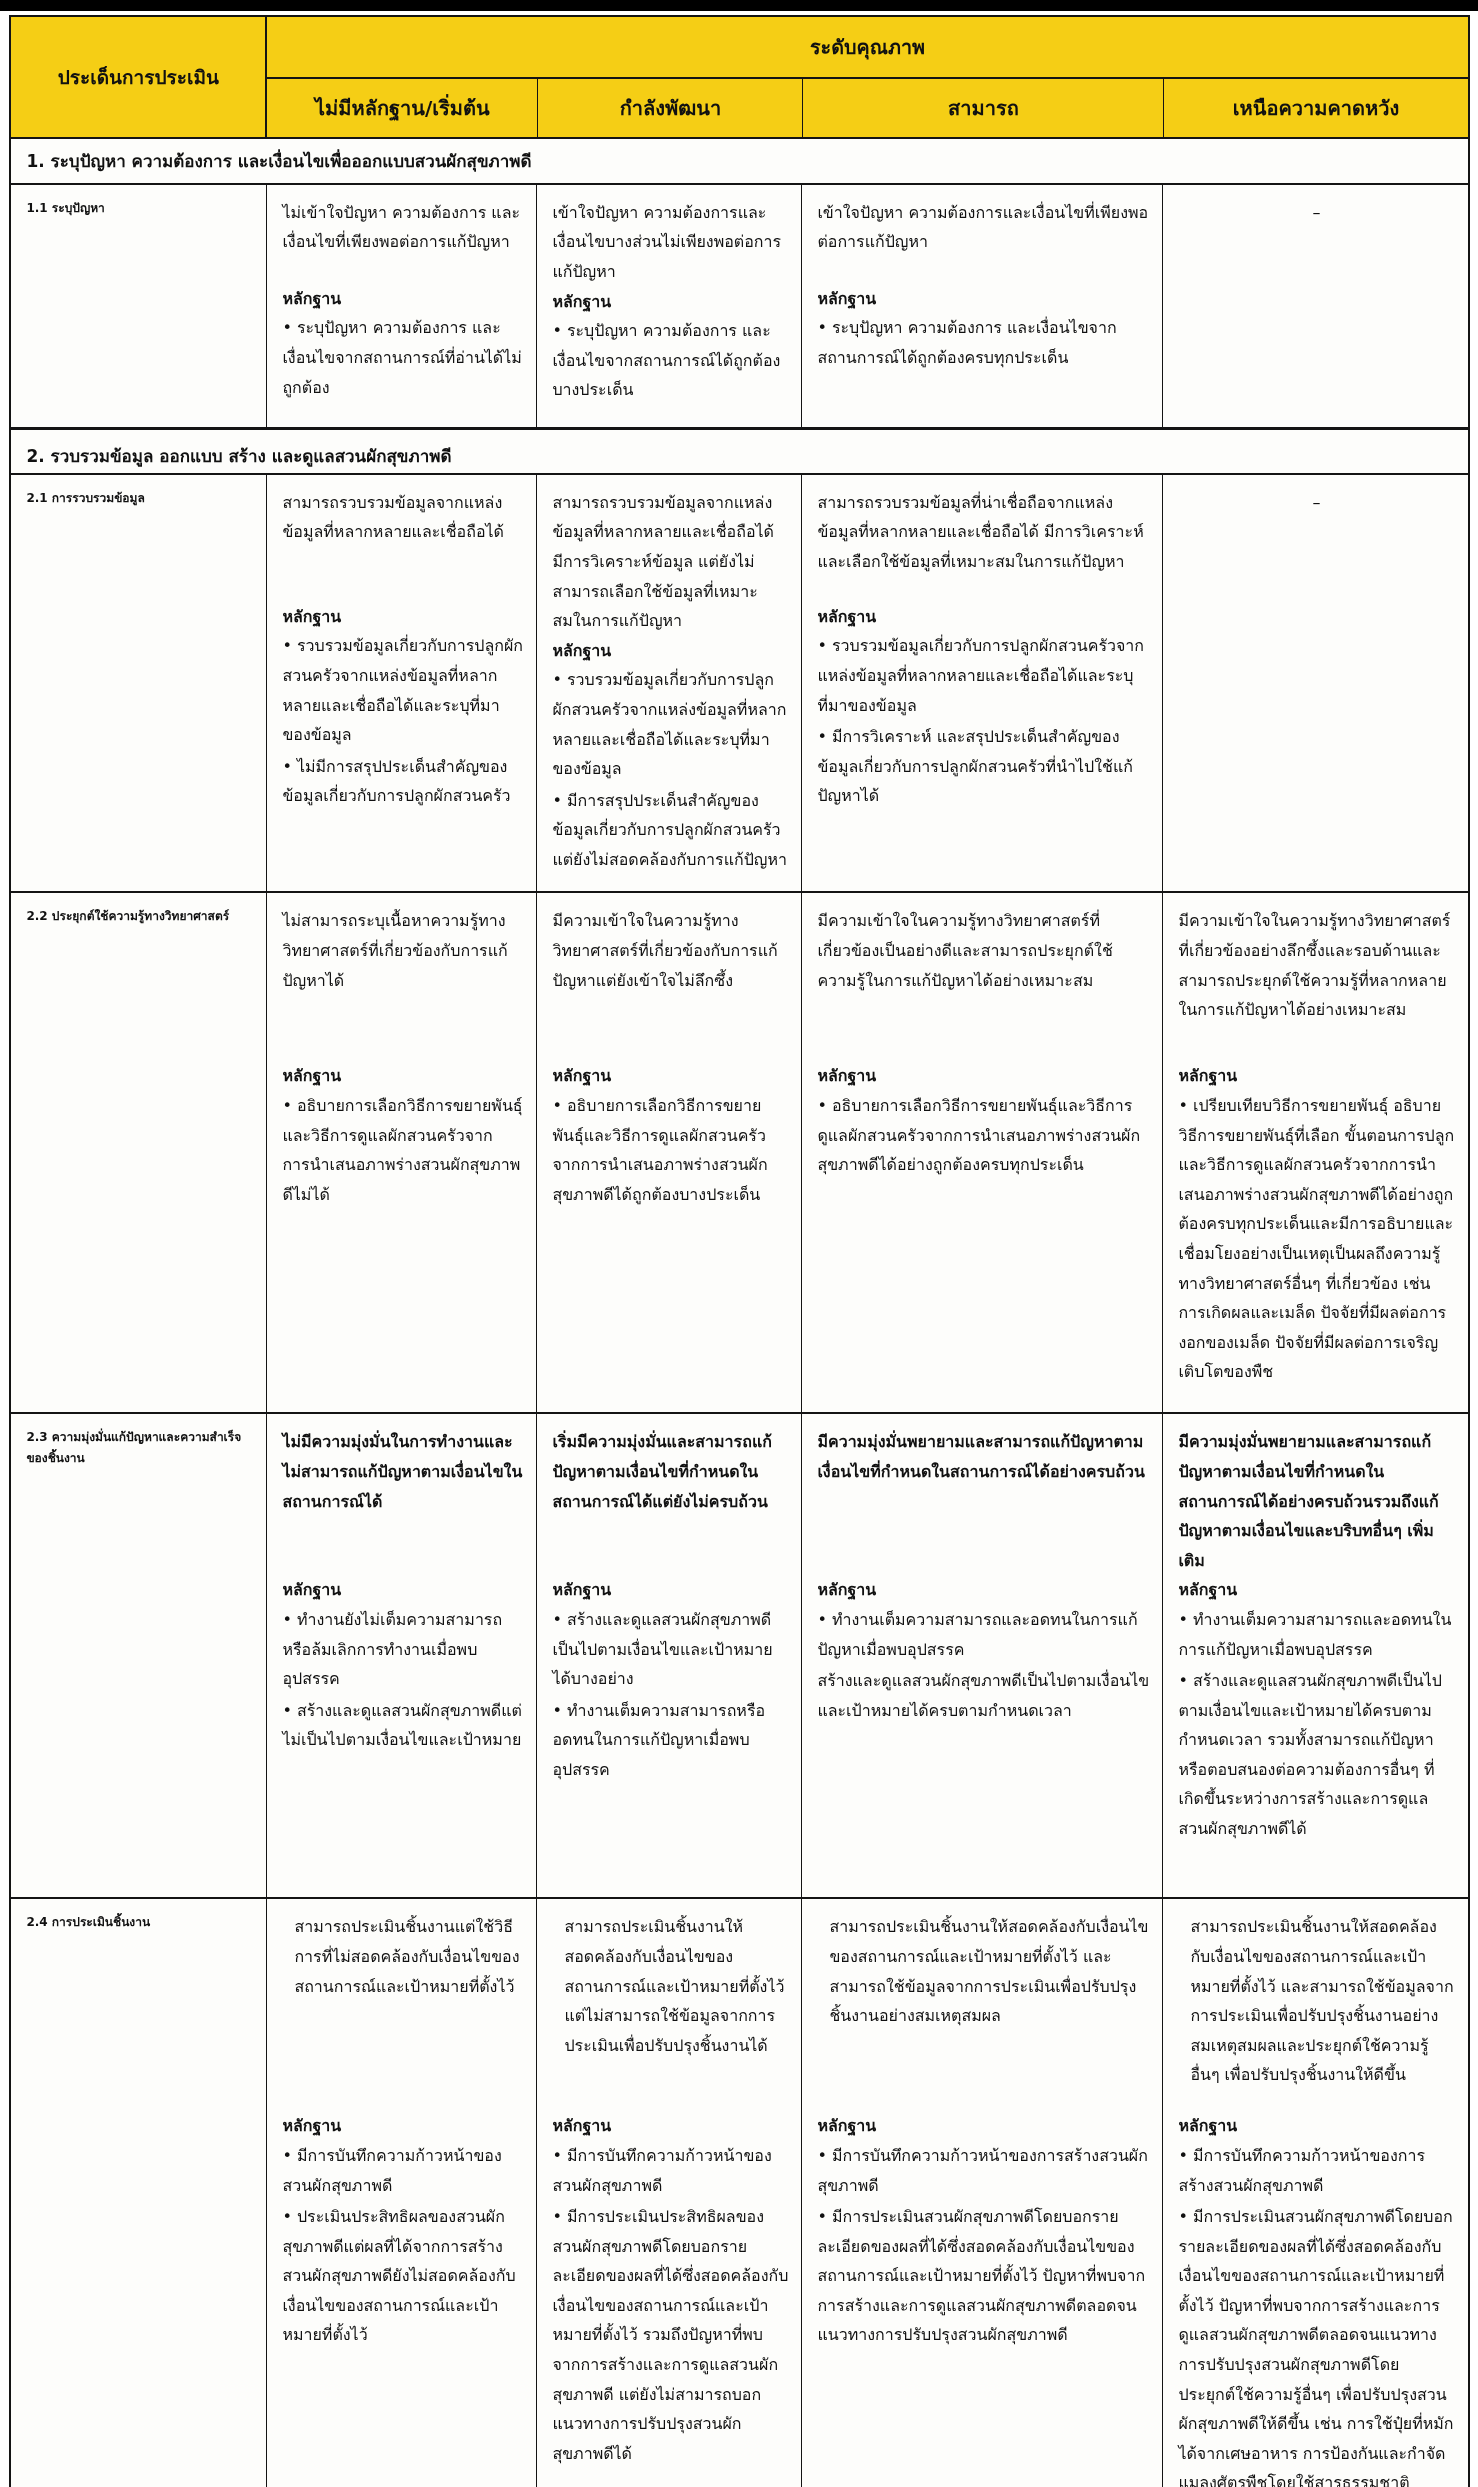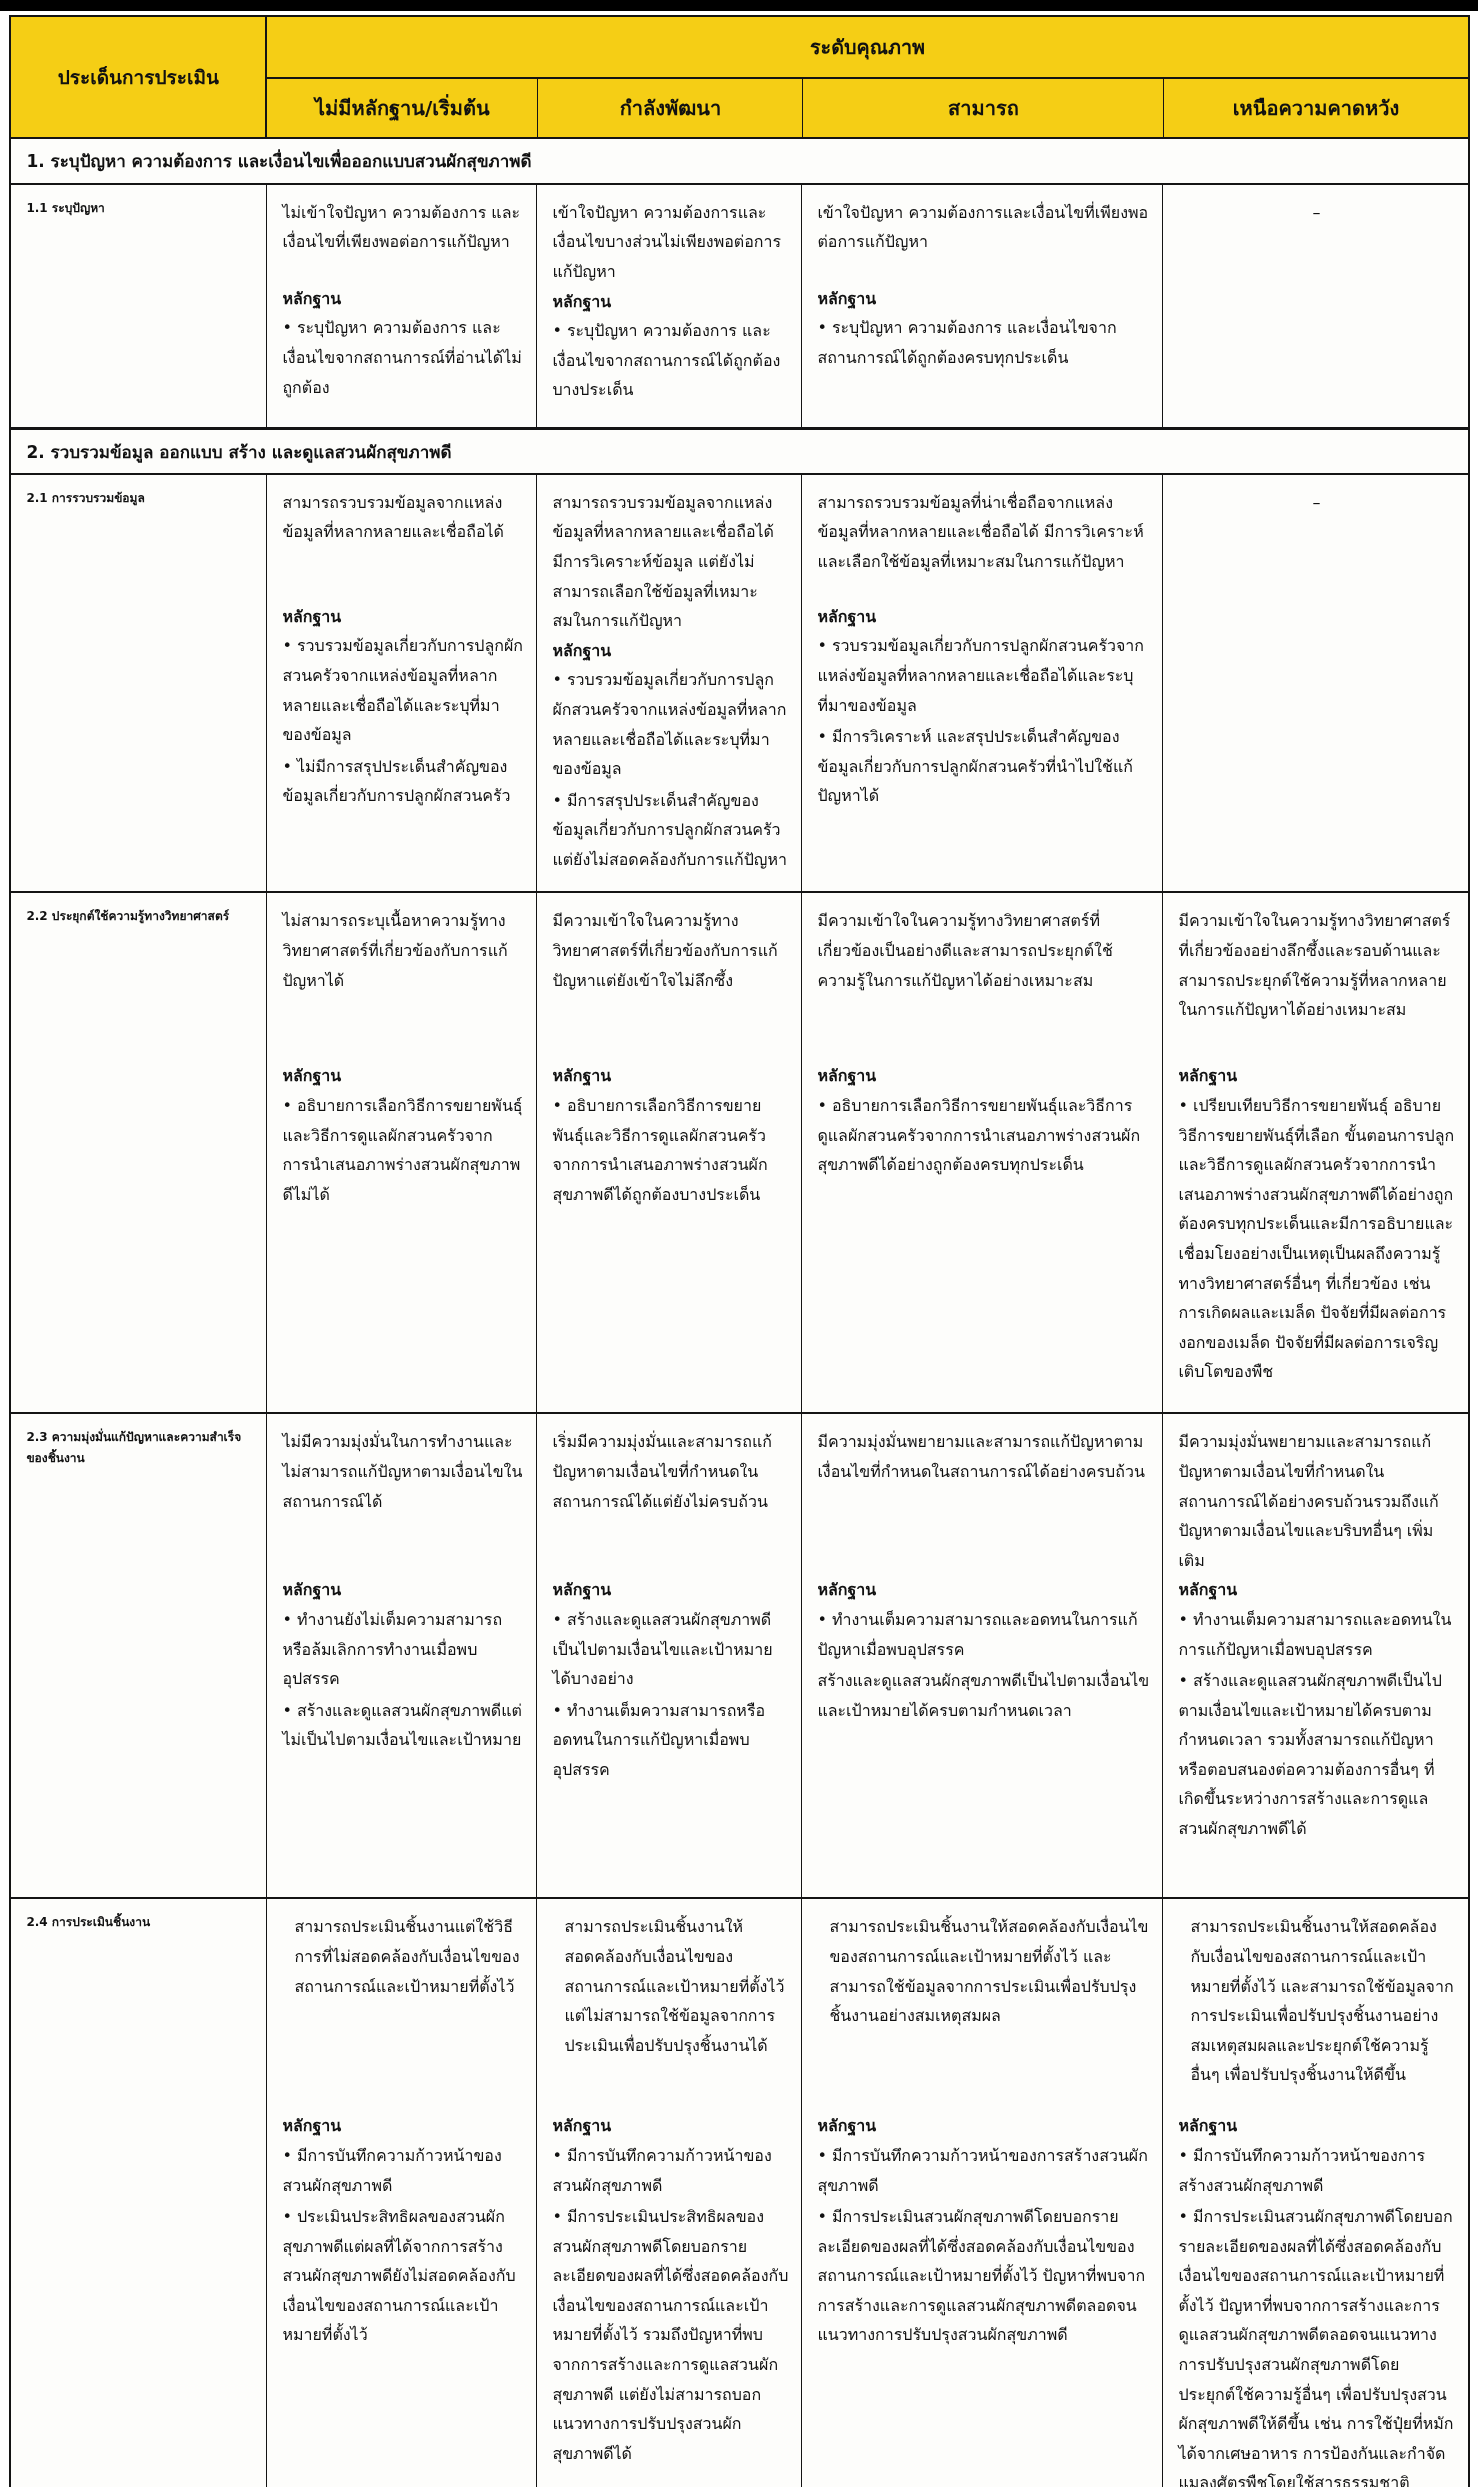--- a/index.html
+++ b/index.html
@@ -51,21 +51,21 @@
 
   
   .secbar{
     border-bottom:2.8px solid #141414;
     background:#fdfdfb;
     min-height:46px;
     display:flex;align-items:center;
     padding:3.7px 15px;box-sizing:border-box;
     font-weight:bold;font-size:17px;
   }
-  .secbar.not-first{border-top:0.9px solid #141414;}
+  .secbar.not-first{border-top:0.9px solid #141414;align-items:flex-end;}
 
   
   .row{
     display:grid;
     grid-template-columns:256px 270px 265px 361px 1fr;
     border-bottom:2.8px solid #141414;
   }
   .row:last-child{border-bottom:none;}
   .cell{
     border-right:1.9px solid #141414;
@@ -78,21 +78,21 @@
   .cell.crit{font-weight:bold;font-size:12px;line-height:1.7;}
   .cell.dash{text-align:center;}
   .desc{white-space:pre-wrap;}
   .evlabel{font-weight:bold;}
   .item{margin:0 0 1.9px 0;}
 
   
   .r11{min-height:242px;} .r11 .desc{min-height:86px;}
   .r21{min-height:378px;} .r21 .desc{min-height:114px;}
   .r22{min-height:519px;} .r22 .desc{min-height:155px;}
-  .r23{min-height:483px;} .r23 .desc{min-height:148px;}
+  .r23{min-height:483px;} .r23 .desc{min-height:148px;font-weight:bold;}
   .r24{min-height:585px;} .r24 .desc{min-height:199px;margin-left:12px;}
 </style>
 </head>
 <body>
 
 <div>
   <div class="bar top"></div>
   <div class="page-inner">
 
     <div class="table">

